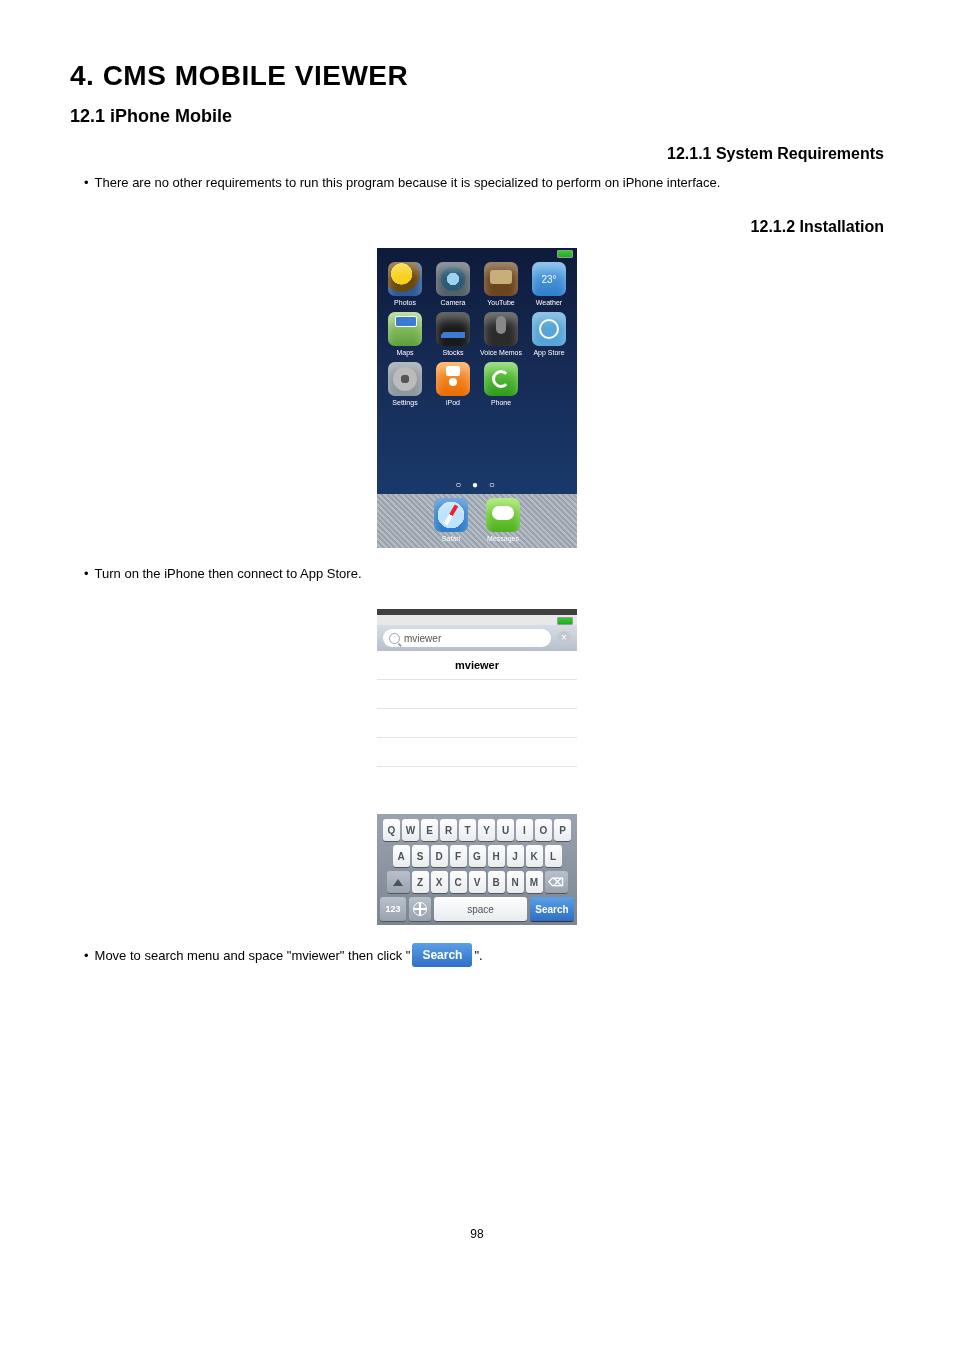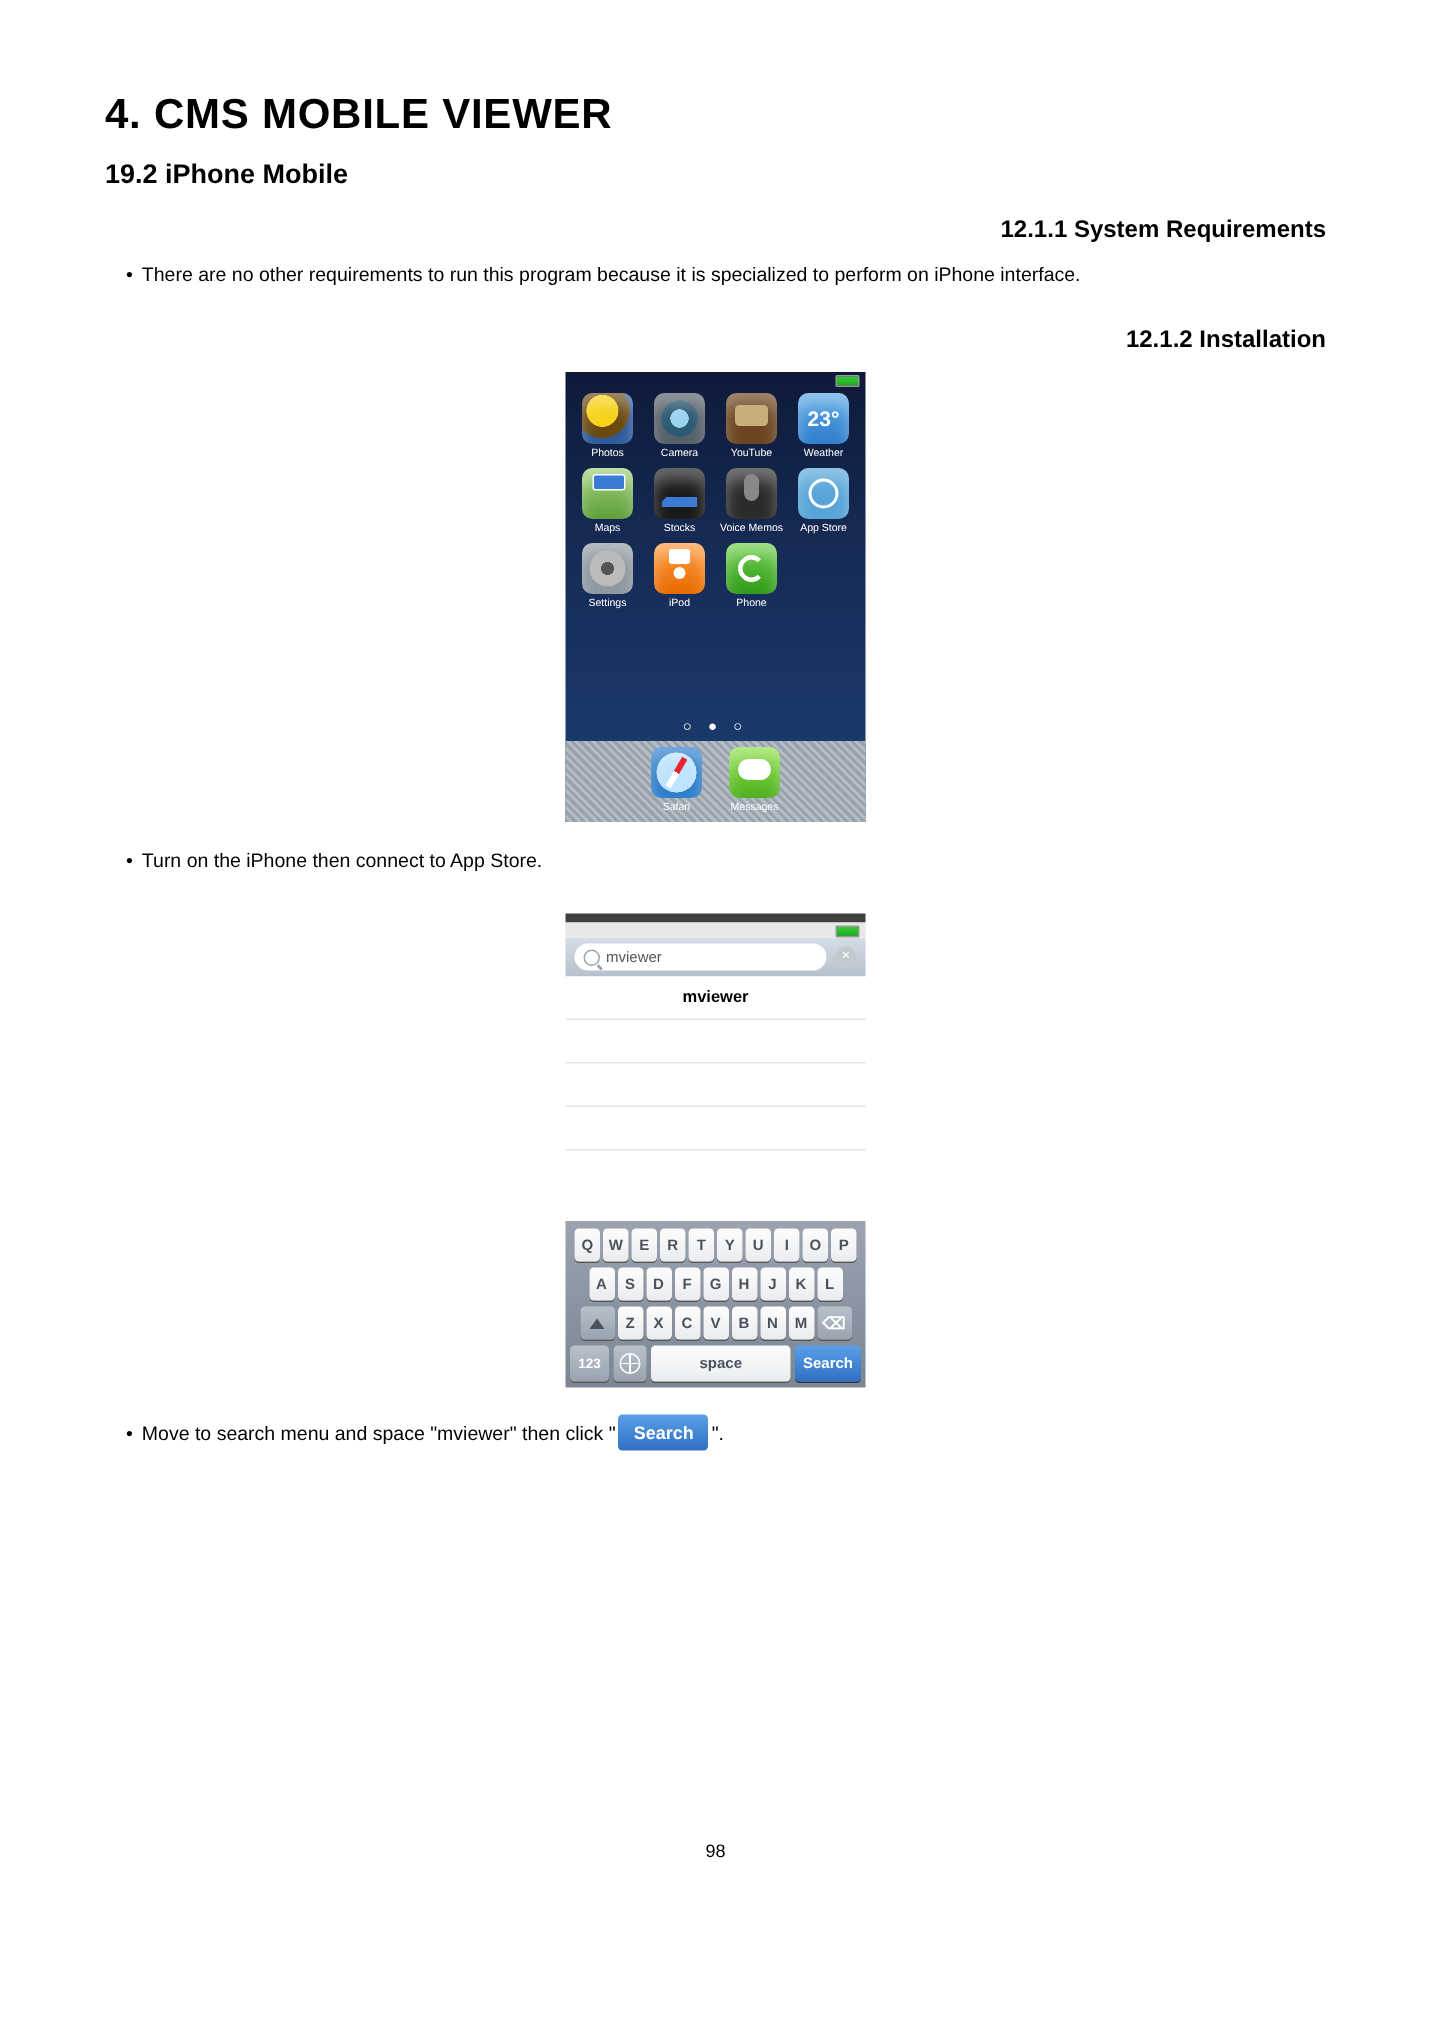--- a/index.html
+++ b/index.html
@@ -108,21 +108,21 @@
     justify-content: center;
     gap: 18px;
     align-items: flex-start;
     padding-top: 4px;
   }
   
   .ico-photos { background: radial-gradient(circle at 40% 35%, #f6d21a 0 35%, #6b4a12 36% 60%, #2d5a9b 61% 100%); }
   .ico-camera { background: radial-gradient(circle at 50% 50%, #9bd2ef 0 25%, #2d5a74 26% 50%, #566068 51% 100%); }
   .ico-youtube{ background: #6b4520; }
   .ico-youtube::after{content:"";position:absolute;left:6px;top:8px;width:22px;height:14px;background:#c8ae7a;border-radius:3px;}
-  .ico-weather{ background: linear-gradient(#5aa7e6,#2f7ecb); color:#fff; font-size:14px; display:flex;align-items:center;justify-content:center;font-weight:bold; }
+  .ico-weather{ background: linear-gradient(#5aa7e6,#2f7ecb); color:#fff; font-size:10px; display:flex;align-items:center;justify-content:center; }
   .ico-maps   { background: linear-gradient(#9fd07a,#5e9f3a); }
   .ico-maps::after{content:"";position:absolute;left:7px;top:4px;width:20px;height:9px;border:1px solid #fff;border-radius:2px;background:#3a7bd6;}
   .ico-stocks { background:#1a1a1a; }
   .ico-stocks::after{content:"";position:absolute;left:5px;bottom:8px;width:24px;height:16px;background:linear-gradient(transparent 60%,#3a7bd6 60%);clip-path:polygon(0 80%,25% 40%,50% 60%,75% 20%,100% 50%,100% 100%,0 100%);}
   .ico-vmemo  { background:#2b2b2b; }
   .ico-vmemo::after{content:"";position:absolute;left:12px;top:4px;width:10px;height:18px;border-radius:5px;background:#888;}
   .ico-store  { background: radial-gradient(circle at 50% 50%, #57a5d8 0 100%); }
   .ico-store::after{content:"";position:absolute;left:7px;top:7px;width:20px;height:20px;border:2px solid #fff;border-radius:50%;box-sizing:border-box;}
   .ico-settings{background:#8e98a0;}
   .ico-settings::after{content:"";position:absolute;left:5px;top:5px;width:24px;height:24px;background:radial-gradient(circle,#555 0 25%,transparent 26%),conic-gradient(#bbb 0 360deg);border-radius:50%;}
@@ -206,21 +206,21 @@
     color:#4a535d;
     display:flex;align-items:center;justify-content:center;
   }
   .key-wide { width: 23px; background: linear-gradient(#b8c1cb,#99a3af); }
   .key-shift::before{content:"";width:0;height:0;border-left:5px solid transparent;border-right:5px solid transparent;border-bottom:7px solid #4a535d;}
   .key-del::before{content:"⌫";font-size:11px;color:#fff;}
   .kb-bottom { display:flex; gap:3px; }
   .key-123 { width:26px;height:24px;background:linear-gradient(#b8c1cb,#99a3af);border-radius:3px;box-shadow:0 1px 0 #555;font-size:9px;font-weight:bold;color:#fff;display:flex;align-items:center;justify-content:center;}
   .key-globe{ width:22px;height:24px;background:linear-gradient(#b8c1cb,#99a3af);border-radius:3px;box-shadow:0 1px 0 #555;display:flex;align-items:center;justify-content:center;}
   .key-globe::before{content:"";width:12px;height:12px;border:1px solid #fff;border-radius:50%;background:linear-gradient(transparent 45%,#fff 45% 55%,transparent 55%),linear-gradient(90deg,transparent 45%,#fff 45% 55%,transparent 55%);}
-  .key-space{ flex:1;height:24px;background:linear-gradient(#fdfdfd,#e9ecef);border-radius:3px;box-shadow:0 1px 0 #555;font-size:10px;color:#4a535d;display:flex;align-items:center;justify-content:center;font-weight:bold;}
+  .key-space{ flex:1;height:24px;background:linear-gradient(#fdfdfd,#e9ecef);border-radius:3px;box-shadow:0 1px 0 #555;font-size:10px;color:#4a535d;display:flex;align-items:center;justify-content:center;}
   .key-search{ width:44px;height:24px;background:linear-gradient(#5a9fe6,#2f6fc5);border-radius:3px;box-shadow:0 1px 0 #333;font-size:10px;font-weight:bold;color:#fff;display:flex;align-items:center;justify-content:center;}
 
   .inline-search-btn {
     display: inline-flex;
     width: 60px; height: 24px;
     background: linear-gradient(#5a9fe6,#2f6fc5);
     border-radius: 3px;
     color:#fff; font-size:12px; font-weight:bold;
     align-items:center; justify-content:center;
     vertical-align: middle;
@@ -231,21 +231,21 @@
     font-size:12px;
     margin-top: 260px;
   }
 </style>
 </head>
 <body>
 
 <div class="page">
 
   <h1 class="chapter">4.  CMS MOBILE VIEWER</h1>
-  <h2 class="section">19.2  iPhone Mobile</h2>
+  <h2 class="section">12.1  iPhone Mobile</h2>
 
   <h3 class="subsection">12.1.1  System Requirements</h3>
   <div class="bullet-row">
     <span class="dot">•</span>
     <span>There are no other requirements to run this program because it is specialized to perform on iPhone interface.</span>
   </div>
 
   <h3 class="subsection">12.1.2  Installation</h3>
 
   <div class="img-center">

